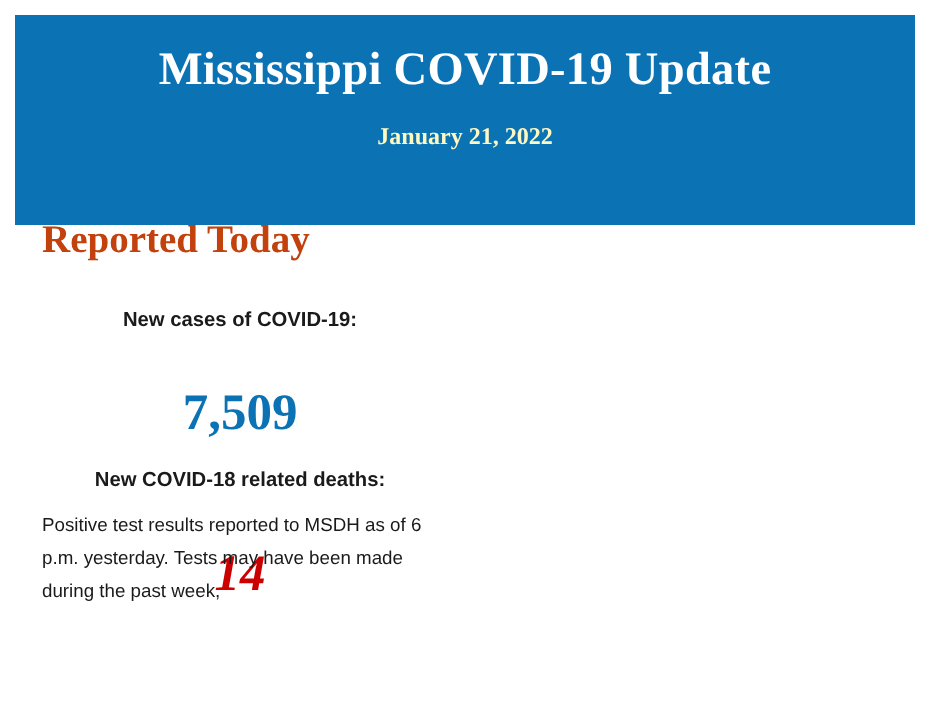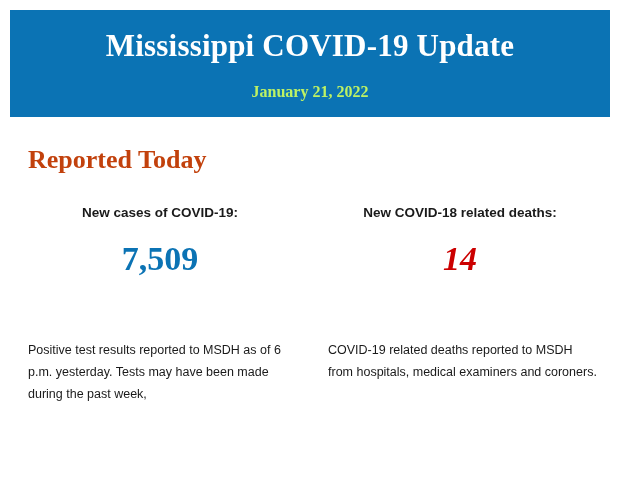--- a/index.html
+++ b/index.html
@@ -18,38 +18,38 @@
     width: 620px;
     height: 483px;
     background: #ffffff;
     box-sizing: border-box;
   }
   .header-band {
     position: absolute;
     left: 10px;
     top: 10px;
     width: 600px;
-    height: 107px;
+    height: 140px;
     background: #0b73b4;
     text-align: center;
     box-sizing: border-box;
   }
   .header-title {
     font-family: "Liberation Serif", serif;
     color: #ffffff;
     font-size: 31px;
     font-weight: bold;
     letter-spacing: 0.2px;
     margin: 0;
     padding-top: 19px;
     line-height: 1.1;
   }
   .header-date {
     font-family: "Liberation Serif", serif;
-    color: #bef264;
+    color: #fef9c3;
     font-size: 16px;
     font-weight: bold;
     margin: 0;
     padding-top: 20px;
   }
   .section-heading {
     position: absolute;
     left: 28px;
     top: 145px;
     font-family: "Liberation Serif", serif;
@@ -57,38 +57,38 @@
     font-weight: bold;
     color: #c2410c;
     margin: 0;
   }
   .stats {
     position: absolute;
     left: 10px;
     top: 205px;
     width: 600px;
     display: flex;
-    flex-direction: row;
+    flex-direction: column;
   }
   .stat-col {
     width: 300px;
     box-sizing: border-box;
     text-align: center;
   }
   .stat-label {
     font-size: 13.5px;
     font-weight: bold;
     color: #1a1a1a;
     margin: 0;
   }
   .stat-value {
     font-family: "Liberation Serif", serif;
     font-size: 34px;
     font-weight: bold;
-    margin: 0;
+    margin: 17px;
     padding-top: 20px;
   }
   .stat-value.cases { color: #0b73b4; }
   .stat-value.deaths { color: #cc0000; font-style: italic; }
 
   .notes {
     position: absolute;
     left: 10px;
     top: 340px;
     width: 600px;
@@ -129,16 +129,15 @@
       <p class="stat-value cases">7,509</p>
     </div>
     <div class="stat-col">
       <p class="stat-label">New COVID-18 related deaths:</p>
       <p class="stat-value deaths">14</p>
     </div>
   </div>
 
   <div class="notes">
     <div class="note-col left">Positive test results reported to MSDH as of 6 p.m. yesterday. Tests may have been made during the past week,</div>
-    <div class="note-col right">COVID-19 related deaths reported to MSDH from hospitals, medical examiners and coroners.</div>
   </div>
 
 </div>
 
 </body></html>

